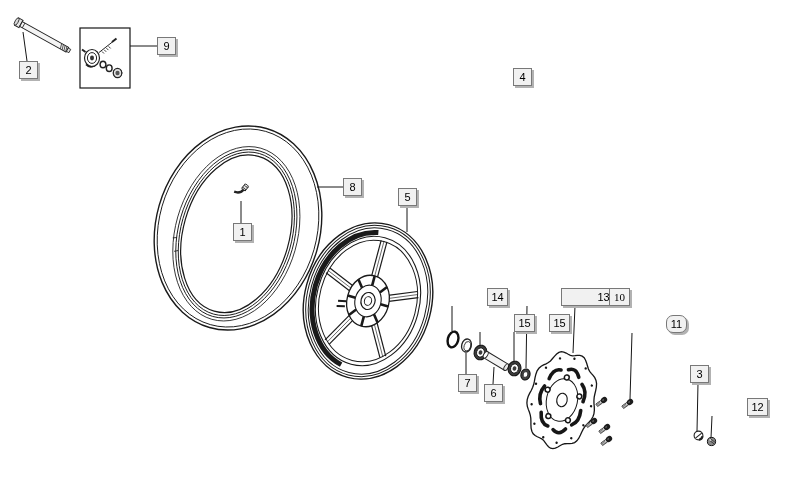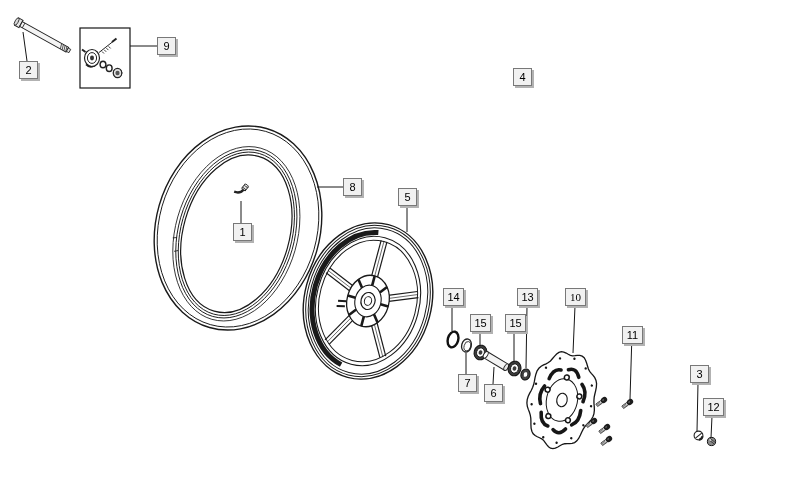--- a/index.html
+++ b/index.html
@@ -8,21 +8,21 @@
     font-family:"Liberation Sans", sans-serif; overflow:hidden;
   }
   .stage svg { position:absolute; left:0; top:0; }
   .callout {
     position:absolute; width:17px; height:16px;
     background:#f1f1f1; border:1px solid #787878;
     box-shadow:2px 2px 0 0 #b2b2b2;
     font-size:11px; line-height:16px; text-align:center; color:#000;
     cursor:pointer; user-select:none; z-index:2;
   }
-  .wide { width:19px; }
+  .wide { width:19px;margin-left:44px; }
 </style>
 </head>
 <body>
 
 <div class="stage">
 
 <svg width="789" height="486" viewBox="0 0 789 486">
 
   <g transform="translate(21,24) rotate(29)">
     <rect x="-5" y="-4.2" width="5" height="8.4" fill="#e6e6e6" stroke="#222" stroke-width="1"></rect>
@@ -254,21 +254,21 @@
 
   <div class="callout" style="left:19px; top:61px;">2</div>
   <div class="callout" style="left:157px; top:37px;">9</div>
   <div class="callout" style="left:513px; top:68px;">4</div>
   <div class="callout" style="left:343px; top:178px;">8</div>
   <div class="callout" style="left:233px; top:223px;">1</div>
   <div class="callout" style="left:398px; top:188px;">5</div>
   <div class="callout wide" style="left:443px; top:288px;">14</div>
   <div class="callout wide" style="left:470px; top:314px;">15</div>
   <div class="callout wide" style="left:505px; top:314px;">15</div>
-  <div class="callout wide" style="left:517px; top:288px;">13</div>
+  <div class="callout wide" style="left:517px; top:288px;padding-left:32px;">13</div>
   <div class="callout wide" style="left:565px; top:288px;font-family:Liberation Serif, serif;">10</div>
-  <div class="callout wide" style="left:622px; top:326px;">11</div>
+  <div class="callout wide" style="left:622px; top:315px;border-radius:7px;">11</div>
   <div class="callout" style="left:458px; top:374px;">7</div>
   <div class="callout" style="left:484px; top:384px;">6</div>
   <div class="callout" style="left:690px; top:365px;">3</div>
   <div class="callout wide" style="left:703px; top:398px;">12</div>
 
 </div>
 
 </body></html>

